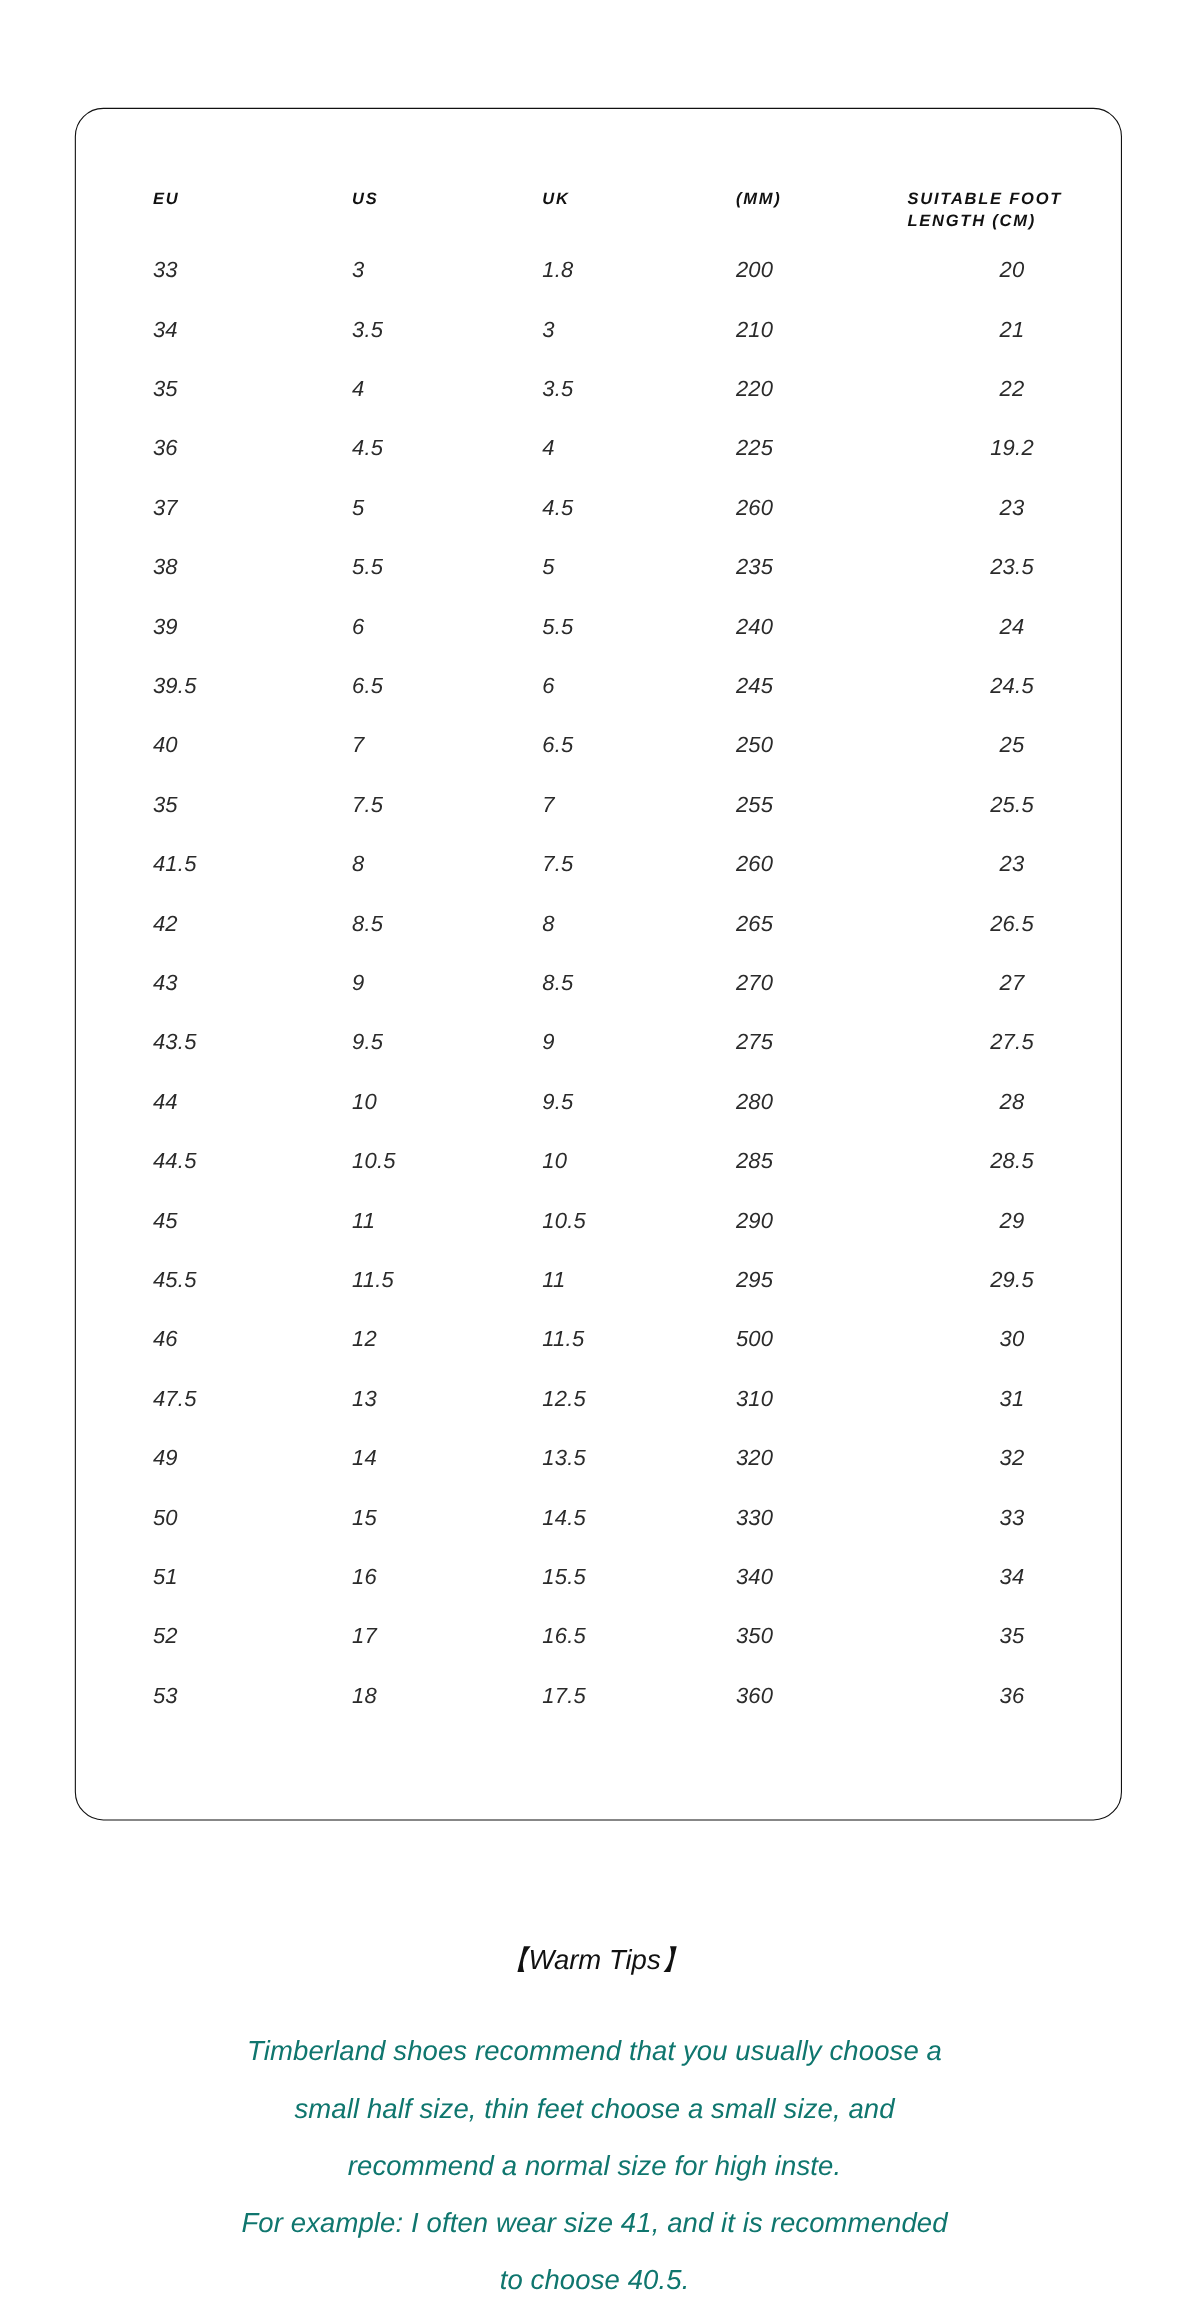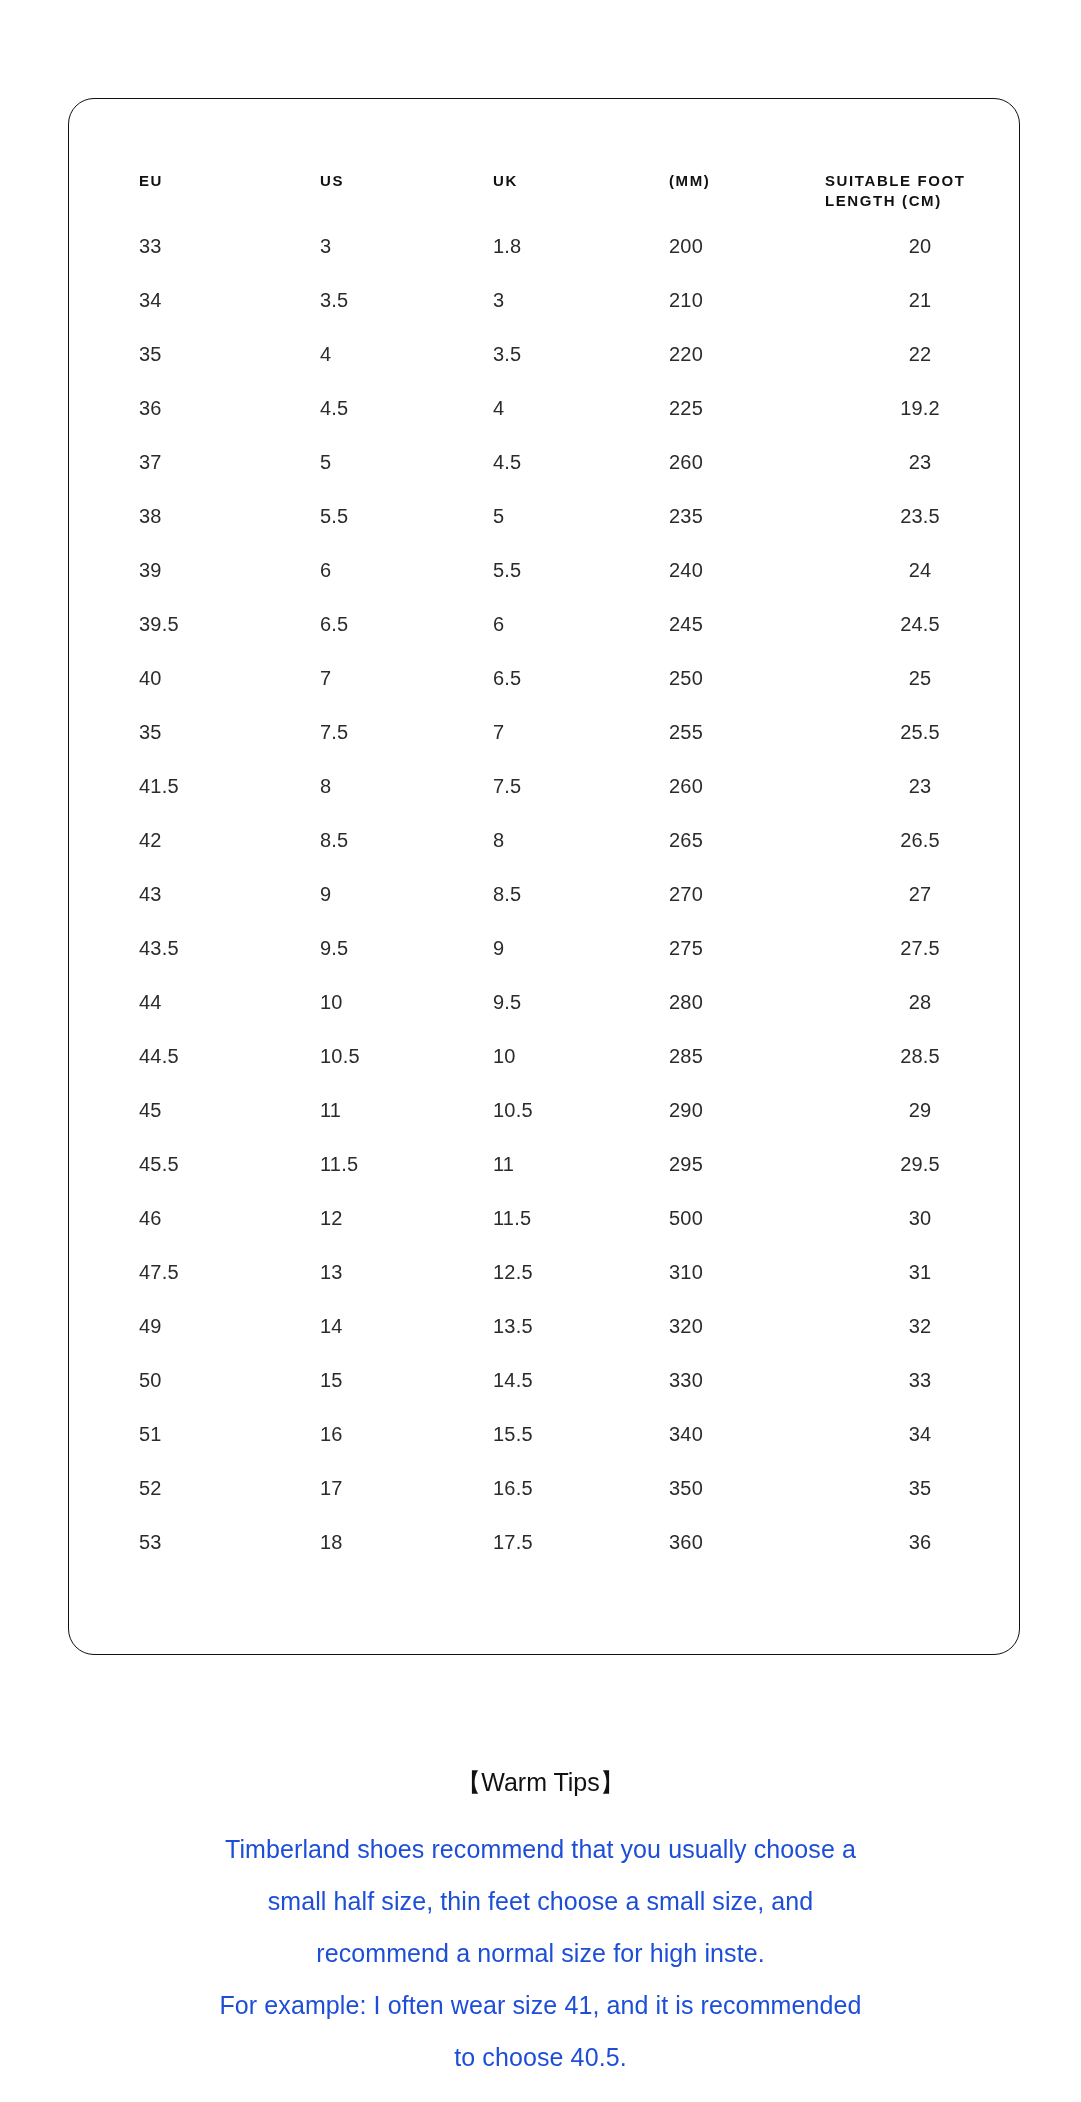--- a/index.html
+++ b/index.html
@@ -3,21 +3,21 @@
 <meta charset="utf-8">
 <style>
   * { margin:0; padding:0; box-sizing:border-box; }
   html, body {
     width:1081px; height:2102px;
     background:#ffffff;
     font-family:"Liberation Sans", sans-serif;
     color:#1a1a1a;
     overflow:hidden;
   }
-  .page { position:relative; width:1081px; height:2102px; }
+  .page { position:relative; width:1081px; height:2102px;font-style:italic; }
 
   
   .chart-card {
     position:absolute;
     left:68px; top:98px;
     width:952px; height:1557px;
     border:1.6px solid #111111;
     border-radius:26px;
     background:#ffffff;
   }
@@ -86,27 +86,27 @@
     position:absolute;
     left:0; top:1770px;
     width:1081px;
     text-align:center;
   }
   .tips-title {
     font-size:25px;
     font-weight:400;
     color:#111111;
     line-height:1.0;
-    margin-bottom:28px;
+    margin-bottom:44px;
     letter-spacing:0px;
   }
   .tips-line {
     font-size:25px;
     font-weight:400;
-    color:#1d4ed8;
+    color:#0f766e;
     line-height:52px;
     letter-spacing:0.1px;
   }
 </style>
 </head>
 <body>
 
 <div class="page">
 
   <div class="chart-card">

